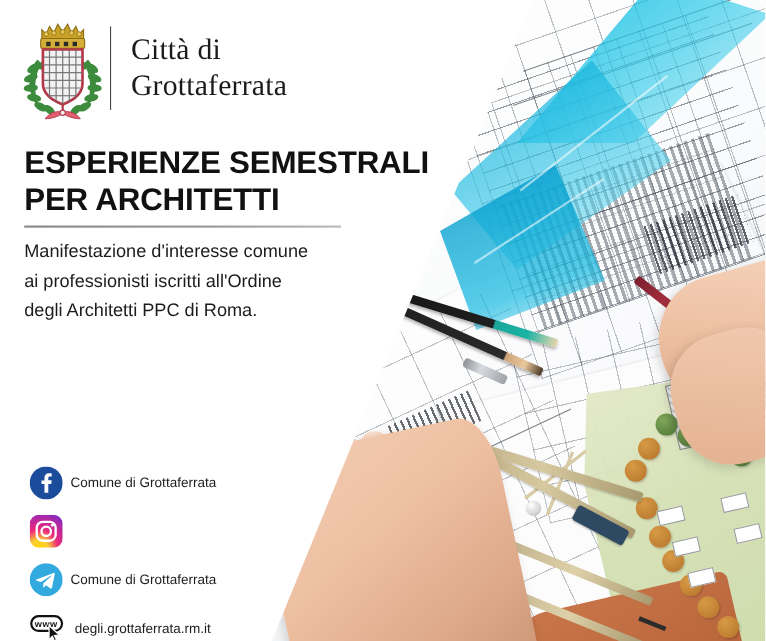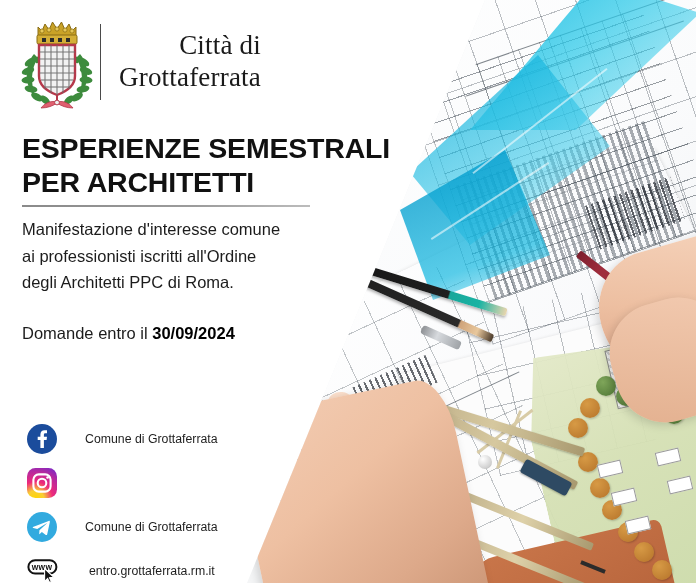--- a/index.html
+++ b/index.html
@@ -283,21 +283,20 @@
     width: 1px; height: 76px; background: #4a4a4a;
     margin: 0 18px 0 4px;
   }
   .city-name {
     font-family: "Liberation Serif", serif;
     font-size: 27px;
     line-height: 1.18;
     color: #1a1a1a;
     letter-spacing: .2px;
     white-space: pre-line;
-    text-align: right;
   }
 
   .headline {
     position: absolute;
     left: 22px; top: 131px;
     width: 380px;
     font-size: 28.5px;
     font-weight: 700;
     line-height: 1.21;
     letter-spacing: -0.2px;
@@ -339,21 +338,21 @@
   .social-row {
     display: flex; align-items: center;
     height: 30px;
   }
   .social-ic {
     width: 30px; height: 30px;
     flex: 0 0 30px;
     display: block;
   }
   .social-label {
-    margin-left: 28px;
+    margin-left: 7px;
     font-size: 12.3px;
     color: #1e1e1e;
     white-space: nowrap;
   }
 </style>
 </head>
 <body>
 
 <div id="poster">
 
@@ -499,23 +498,20 @@
 
   <h1 class="headline">ESPERIENZE SEMESTRALI
 PER ARCHITETTI</h1>
 
   <div class="rule"></div>
 
   <p class="lede">Manifestazione d'interesse comune
 ai professionisti iscritti all'Ordine
 degli Architetti PPC di Roma.</p>
 
-  <div class="deadline">
-    <span>Domande entro il </span><b>30/09/2024</b>
-  </div>
 
   <div class="socials">
 
     <div class="social-row">
       <span>
         <svg class="social-ic" viewBox="0 0 30 30" xmlns="http://www.w3.org/2000/svg">
           <circle cx="15" cy="15" r="15" fill="#1b4c9c"></circle>
           <path d="M16.9 24V15.9h2.7l.4-3.2h-3.1v-2c0-.9.25-1.5 1.55-1.5H20V6.3c-.3-.05-1.3-.13-2.47-.13-2.45 0-4.13 1.5-4.13 4.25v2.3H10.7v3.2h2.7V24z" fill="#ffffff"></path>
         </svg>
       </span>
@@ -553,17 +549,17 @@
     </div>
 
     <div class="social-row">
       <span>
         <svg class="social-ic" viewBox="0 0 34 26" style="width:34px;height:26px;" xmlns="http://www.w3.org/2000/svg">
           <rect x="1.4" y="2.2" width="28" height="13.4" rx="6.7" fill="#ffffff" stroke="#111111" stroke-width="2"></rect>
           <text x="15" y="12.1" font-family="Liberation Sans, sans-serif" font-size="8.4" font-weight="700" text-anchor="middle" fill="#111111" letter-spacing=".4">www</text>
           <path d="M17.6 10.6 L17.6 23.6 L20.6 20.5 L22.5 24.6 L24.4 23.7 L22.5 19.8 L26.9 19.4 Z" fill="#111111" stroke="#ffffff" stroke-width="1.1"></path>
         </svg>
       </span>
-      <span class="social-label">entro.grottaferrata.rm.it</span>
+      <span class="social-label">degli.grottaferrata.rm.it</span>
     </div>
 
   </div>
 </div>
 
 </body></html>

